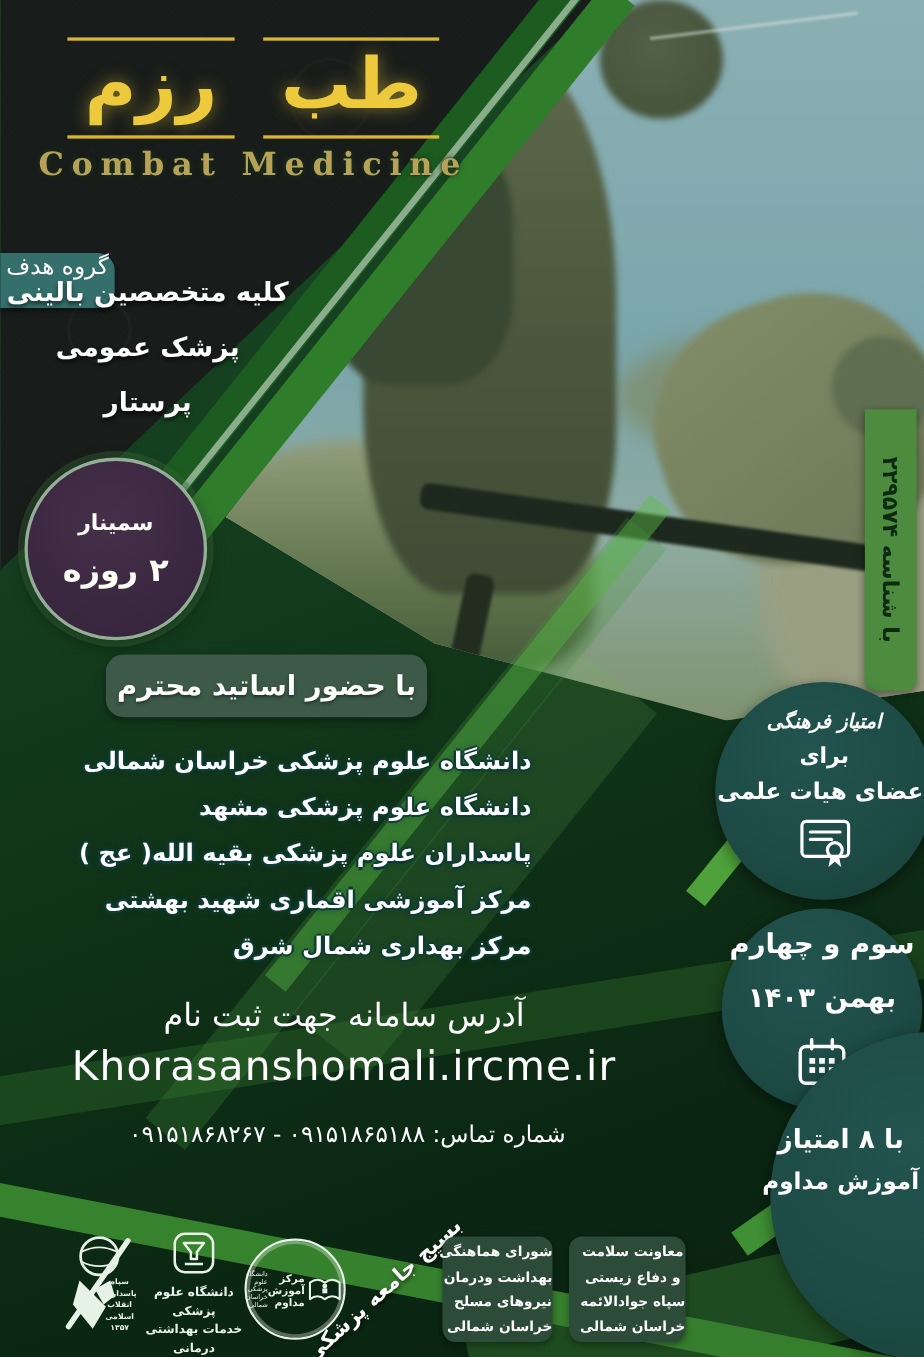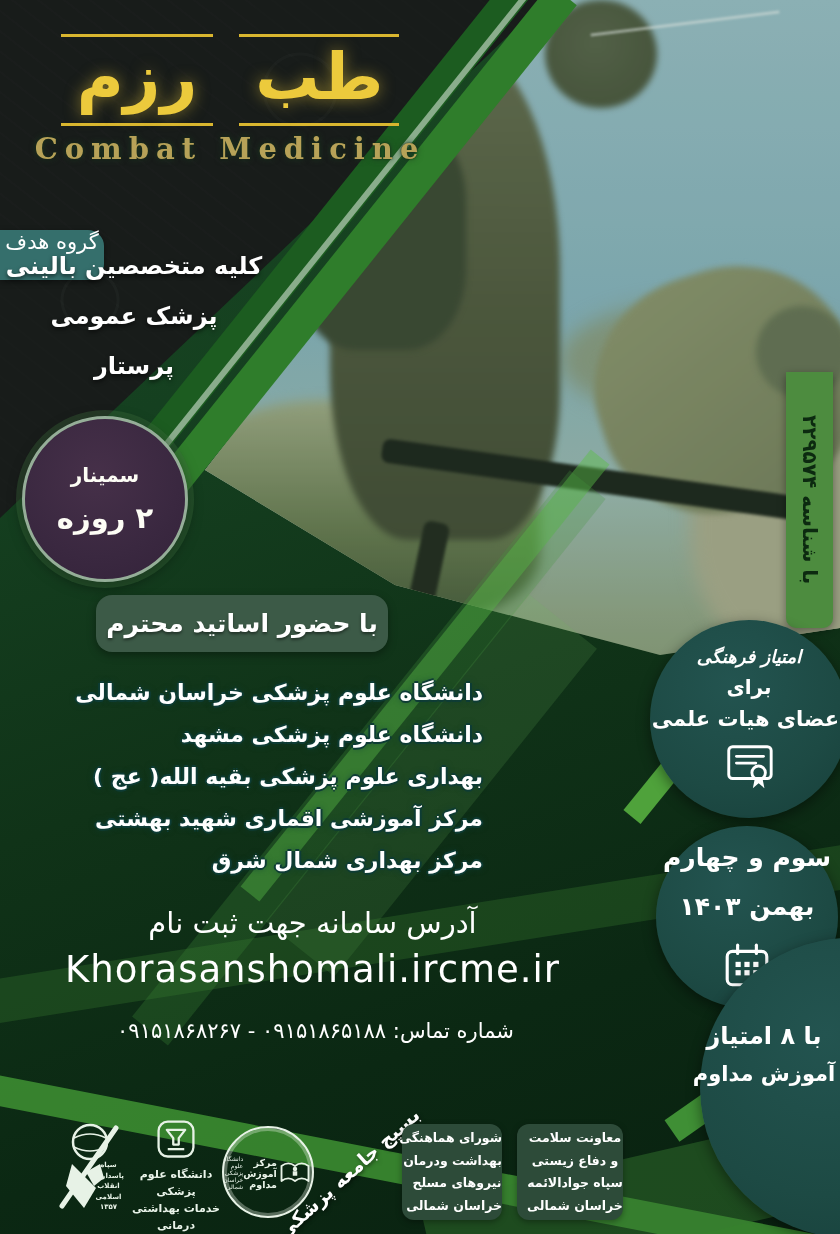--- a/index.html
+++ b/index.html
@@ -184,21 +184,21 @@
     <div class="sem-l2">۲ روزه</div>
   </div>
 
   <div class="abs banner">
     <span>با حضور اساتید محترم</span>
   </div>
 
   <div class="abs organizers">
     <div class="org">دانشگاه علوم پزشکی خراسان شمالی</div>
     <div class="org">دانشگاه علوم پزشکی مشهد</div>
-    <div class="org">بهداری علوم پزشکی بقیه الله( عج )</div>
+    <div class="org">پاسداران علوم پزشکی بقیه الله( عج )</div>
     <div class="org">مرکز آموزشی اقماری شهید بهشتی</div>
     <div class="org">مرکز بهداری شمال شرق</div>
   </div>
 
   <div class="abs registration">
     <div class="reg-heading">آدرس سامانه جهت ثبت نام</div>
     <div class="reg-url" dir="ltr">Khorasanshomali.ircme.ir</div>
     <div class="reg-phone">
       <span>شماره تماس:</span>
       <span class="ph-nums">۰۹۱۵۱۸۶۸۲۶۷ - ۰۹۱۵۱۸۶۵۱۸۸</span>

